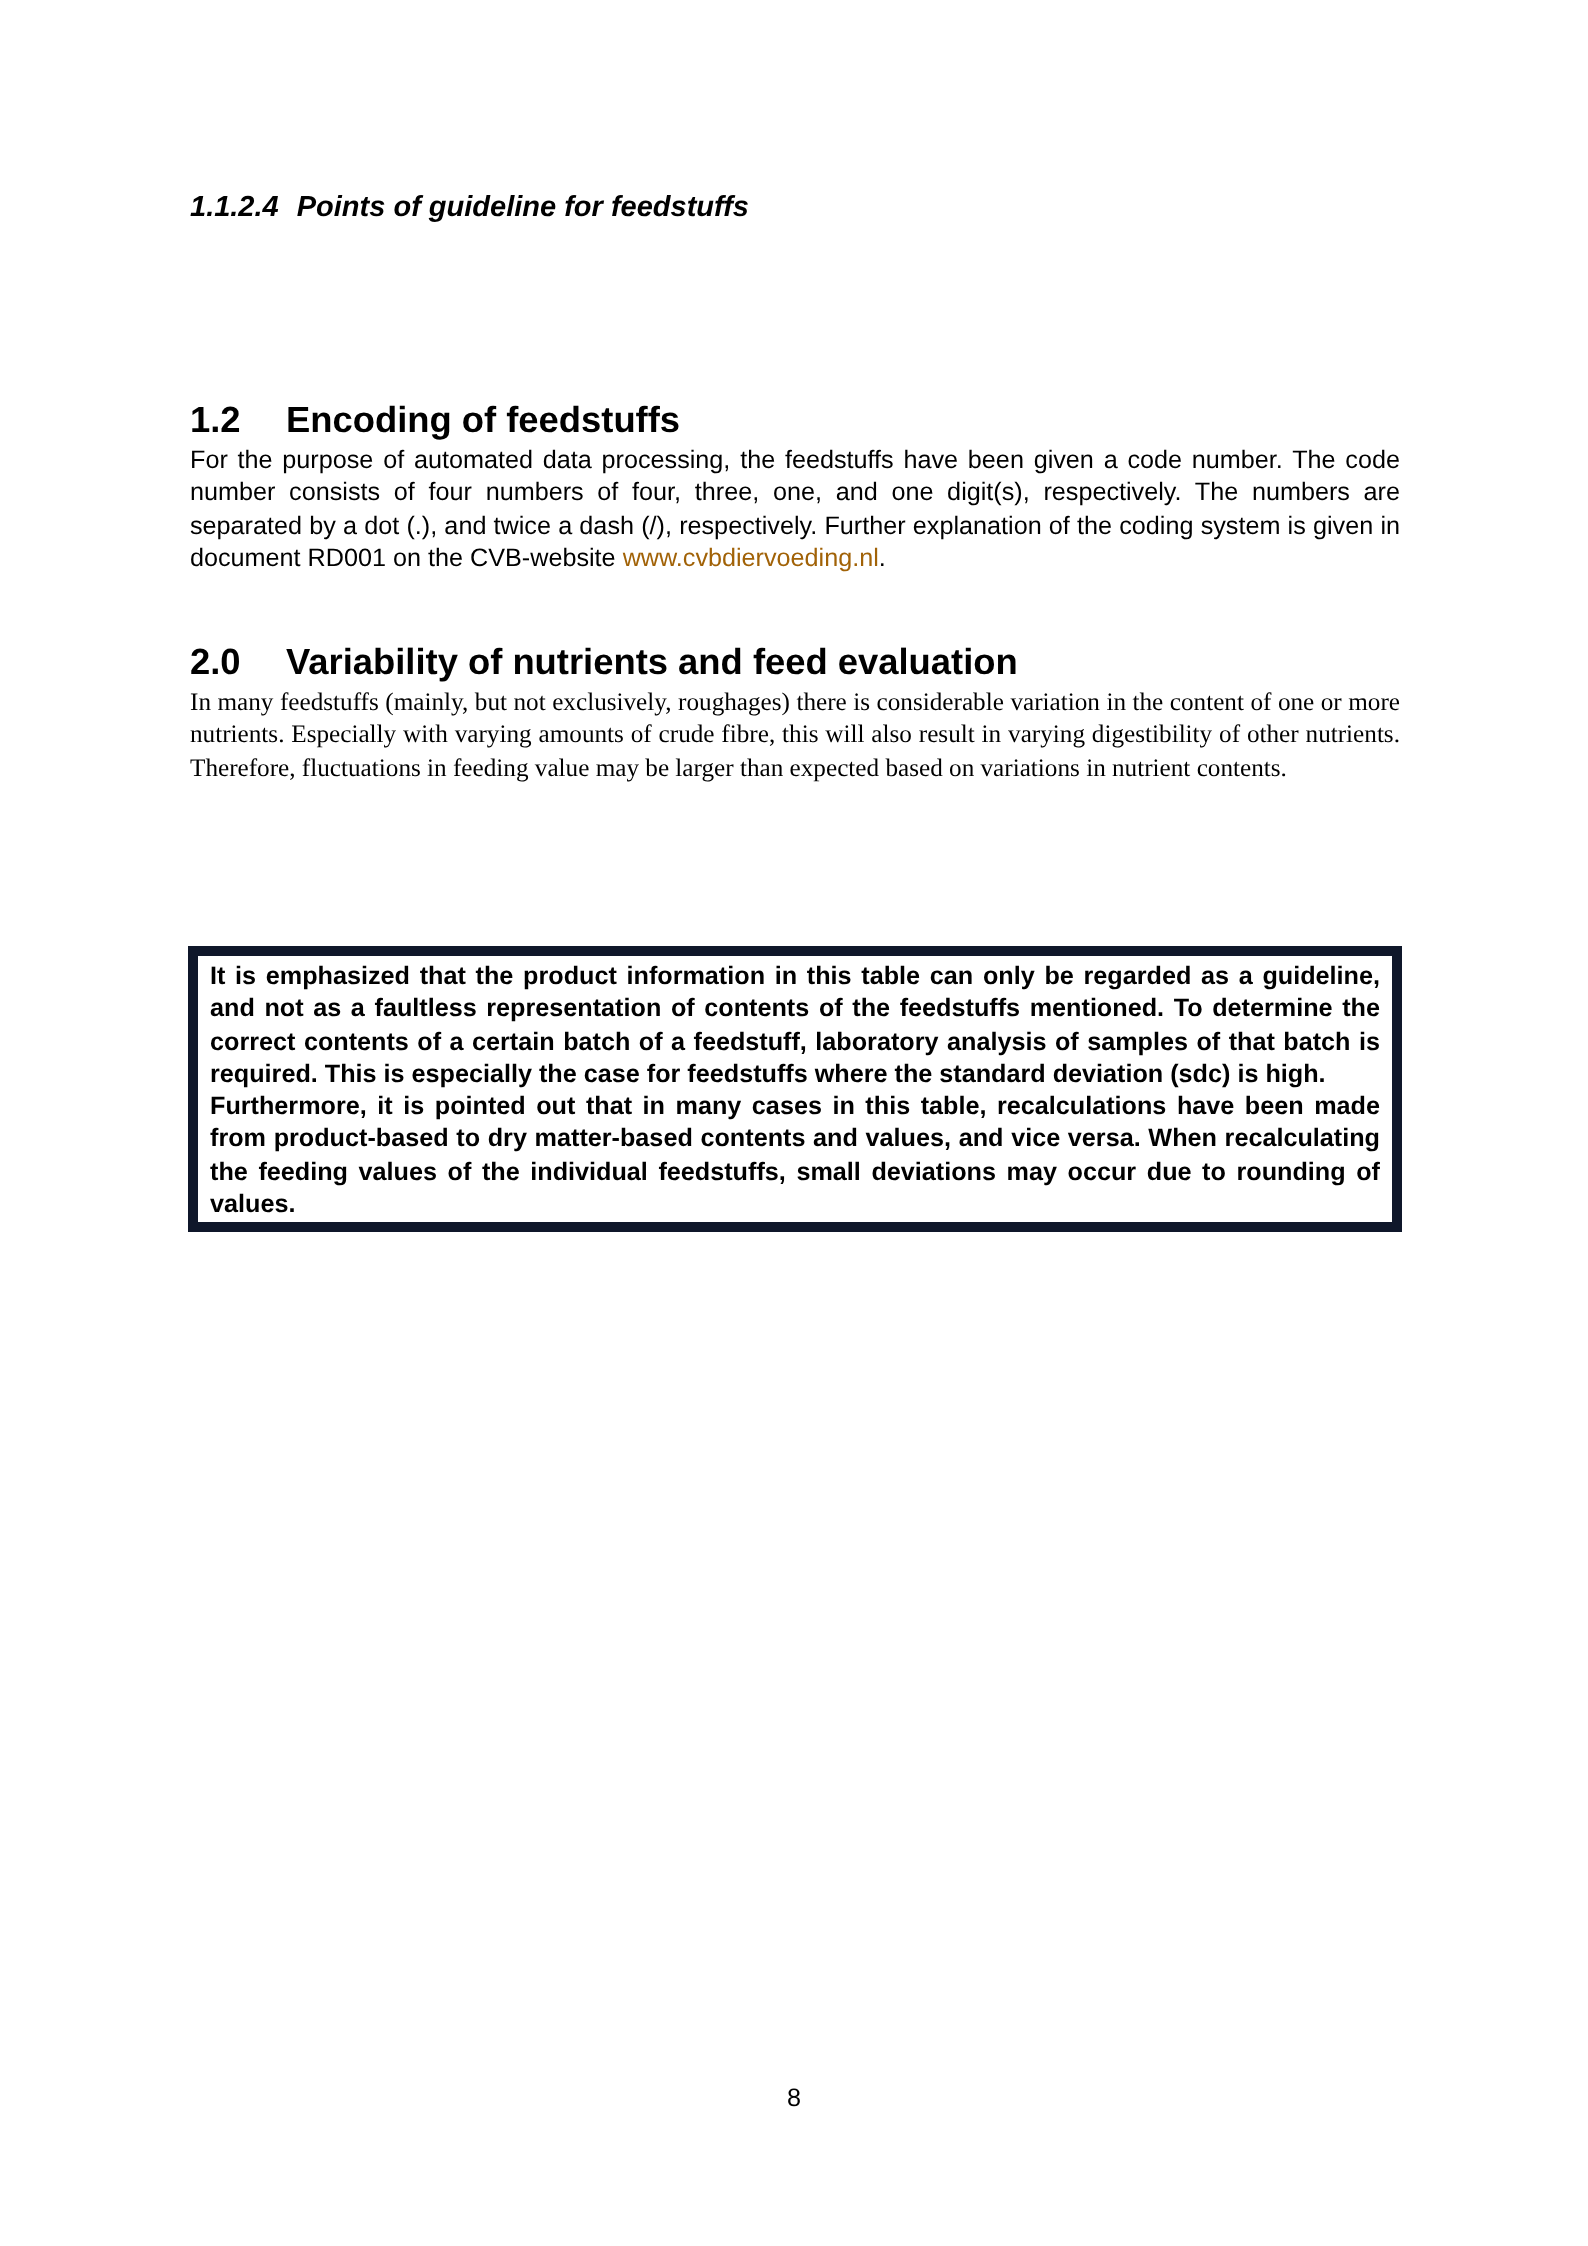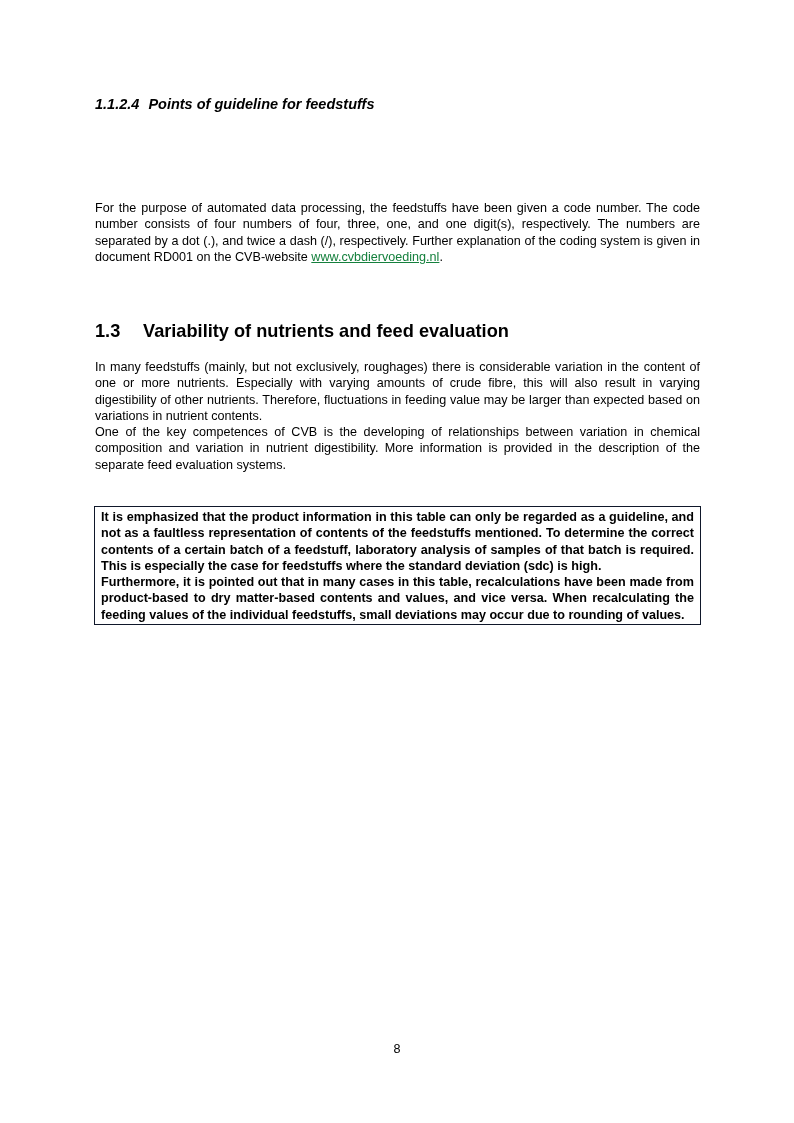--- a/index.html
+++ b/index.html
@@ -44,35 +44,33 @@
     }
     .h2 .num {
       display: inline-block;
       width: 48px;
     }
     .sec-1124 { position: absolute; top: 0; left: 0; width: 605px; }
     .sec-1124 p { margin-top: 2px; }
     .sec-12 { position: absolute; top: 103px; left: 0; width: 605px; }
     .sec-12 p { margin-top: 1px; }
     .sec-13 { position: absolute; top: 224px; left: 0; width: 605px; }
-    .sec-13 p.first { margin-top: 17px; }
+    .sec-13 p.first { margin-top: 1px; font-family: Liberation Serif, serif; }
     a.link {
-      color: #15803d;
-      text-decoration: underline;
+      color: #a16207;
       margin-top: 31px;
     }
     .notice {
       position: absolute;
       top: 377px;
       left: -1px;
       width: 607px;
       box-sizing: border-box;
-      border: 1px solid #0f172a;
+      border: 5px solid #0f172a;
       padding: 2px 6px 1px 6px;
-      margin-top: 33px;
     }
     .notice p {
       font-weight: bold;
       font-size: 12.6px;
       line-height: 16.3px;
       text-align: justify;
     }
     .page-number {
       position: absolute;
       top: 1042px;
@@ -88,30 +86,33 @@
 <div class="page">
 
   <div class="sec-1124">
     <h4 class="h4">
       <span class="num">1.1.2.4</span>
       <span>Points of guideline for feedstuffs</span>
     </h4>
   </div>
 
   <div class="sec-12">
+    <h2 class="h2">
+      <span class="num">1.2</span>
+      <span>Encoding of feedstuffs</span>
+    </h2>
     <p><span>For the purpose of automated data processing, the feedstuffs have been given a code number. The code number consists of four numbers of four, three, one, and one digit(s), respectively. The numbers are separated by a dot (.), and twice a dash (/), respectively. Further explanation of the coding system is given in document RD001 on the CVB-website </span><a class="link">www.cvbdiervoeding.nl</a><span>.</span></p>
   </div>
 
   <div class="sec-13">
     <h2 class="h2">
-      <span class="num">1.3</span>
+      <span class="num">2.0</span>
       <span>Variability of nutrients and feed evaluation</span>
     </h2>
     <p class="first">In many feedstuffs (mainly, but not exclusively, roughages) there is considerable variation in the content of one or more nutrients. Especially with varying amounts of crude fibre, this will also result in varying digestibility of other nutrients. Therefore, fluctuations in feeding value may be larger than expected based on variations in nutrient contents.</p>
-    <p>One of the key competences of CVB is the developing of relationships between variation in chemical composition and variation in nutrient digestibility. More information is provided in the description of the separate feed evaluation systems.</p>
   </div>
 
   <div class="notice">
     <p>It is emphasized that the product information in this table can only be regarded as a guideline, and not as a faultless representation of contents of the feedstuffs mentioned. To determine the correct contents of a certain batch of a feedstuff, laboratory analysis of samples of that batch is required. This is especially the case for feedstuffs where the standard deviation (sdc) is high.</p>
     <p>Furthermore, it is pointed out that in many cases in this table, recalculations have been made from product-based to dry matter-based contents and values, and vice versa. When recalculating the feeding values of the individual feedstuffs, small deviations may occur due to rounding of values.</p>
   </div>
 
 </div>
 
 <div class="page-number">8</div>

